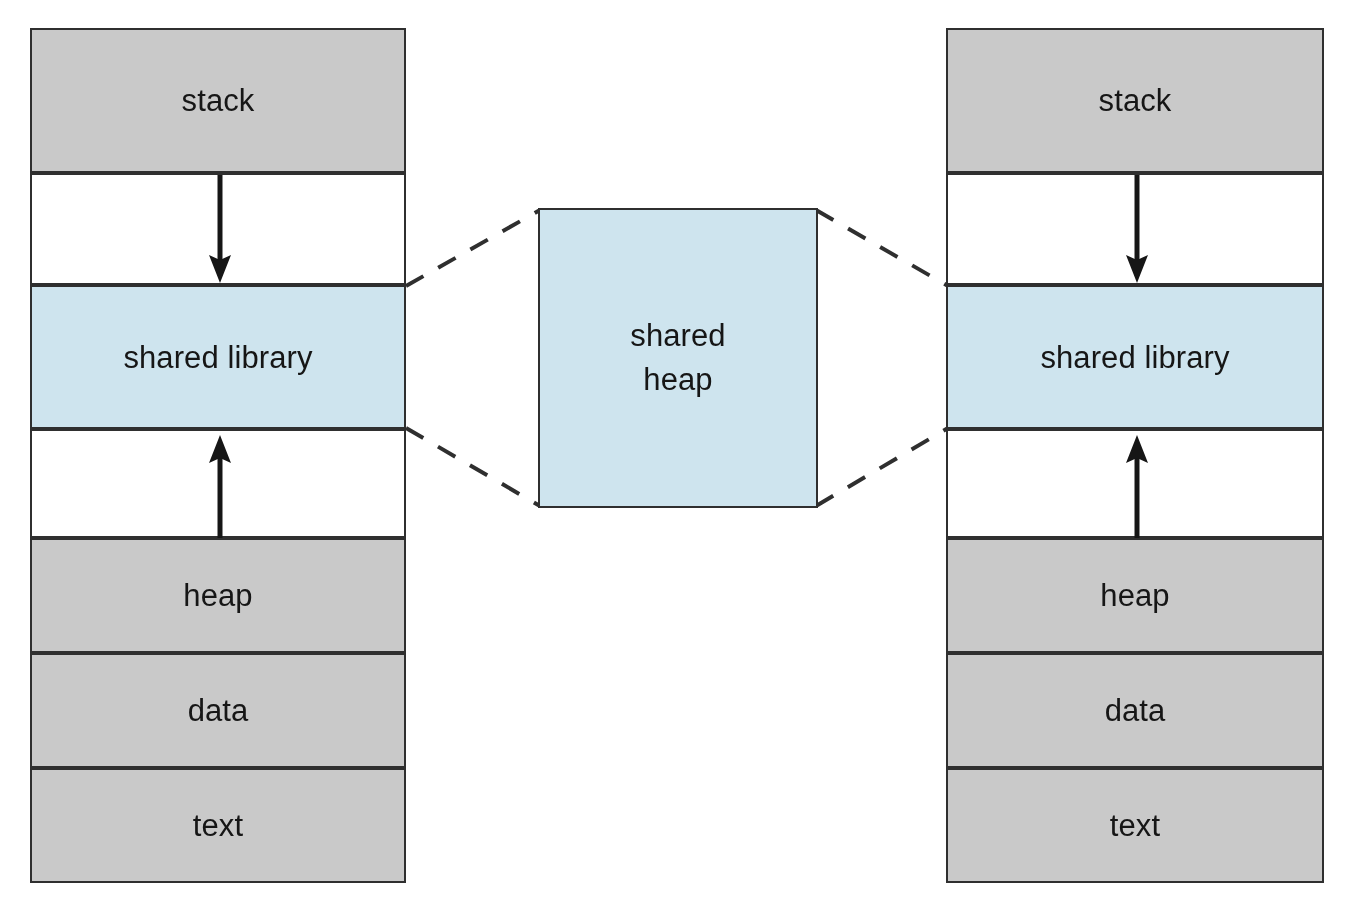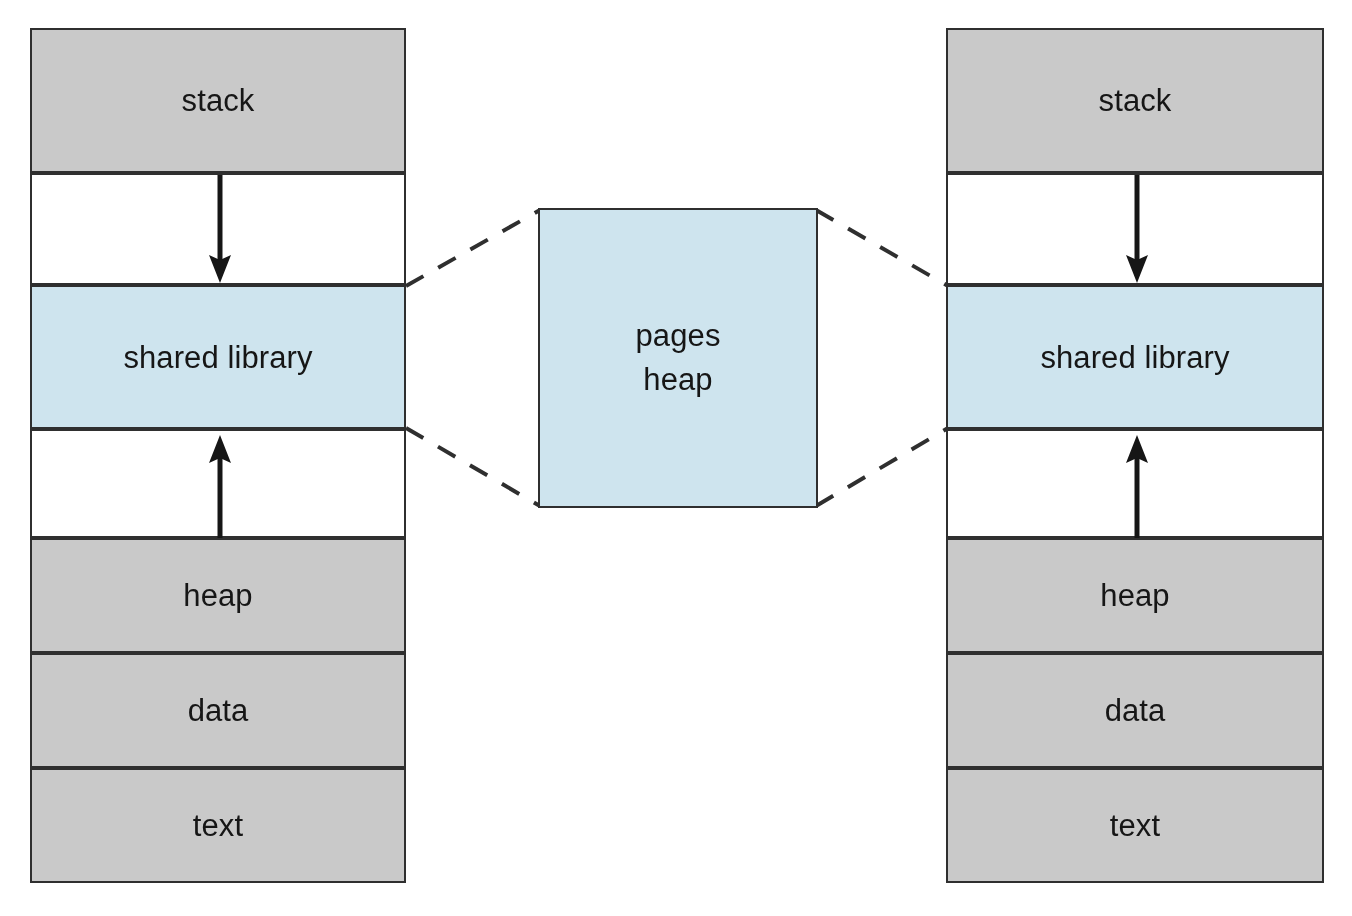--- a/index.html
+++ b/index.html
@@ -137,17 +137,17 @@
   <svg class="link-svg" style="left:0; top:0;" width="1352" height="916" viewBox="0 0 1352 916">
     <g stroke="#2f2f2f" stroke-width="4" fill="none" stroke-dasharray="20 17" stroke-linecap="butt">
       <line x1="406" y1="286" x2="540" y2="210"></line>
       <line x1="406" y1="428" x2="540" y2="506"></line>
       <line x1="816" y1="210" x2="948" y2="286"></line>
       <line x1="816" y1="506" x2="948" y2="428"></line>
     </g>
   </svg>
 
   <div class="shared-box" style="left:538px; top:208px; width:280px; height:300px; background:#cee4ee;">
-    <span class="seg-label">pages</span>
+    <span class="seg-label">shared</span>
     <span class="seg-label">heap</span>
   </div>
 
 </div>
 
 </body></html>

